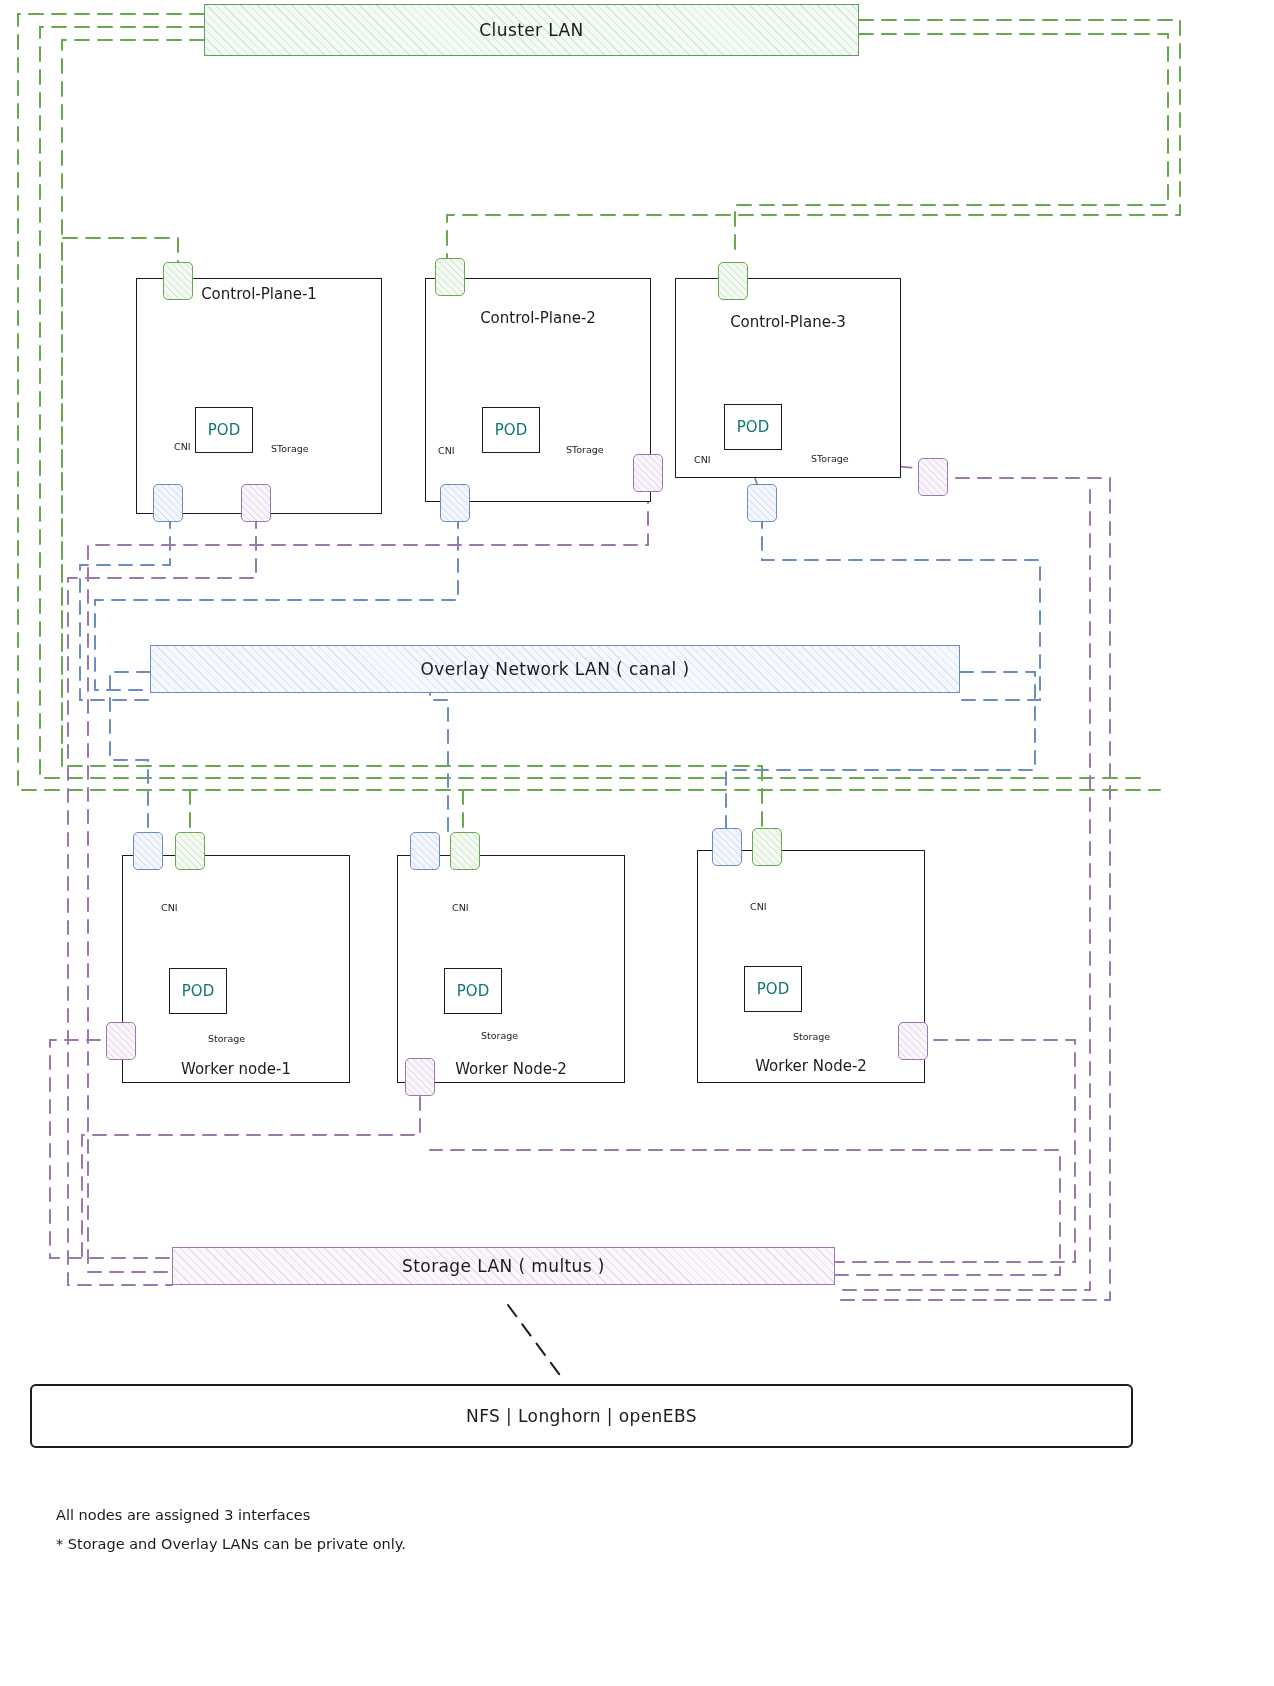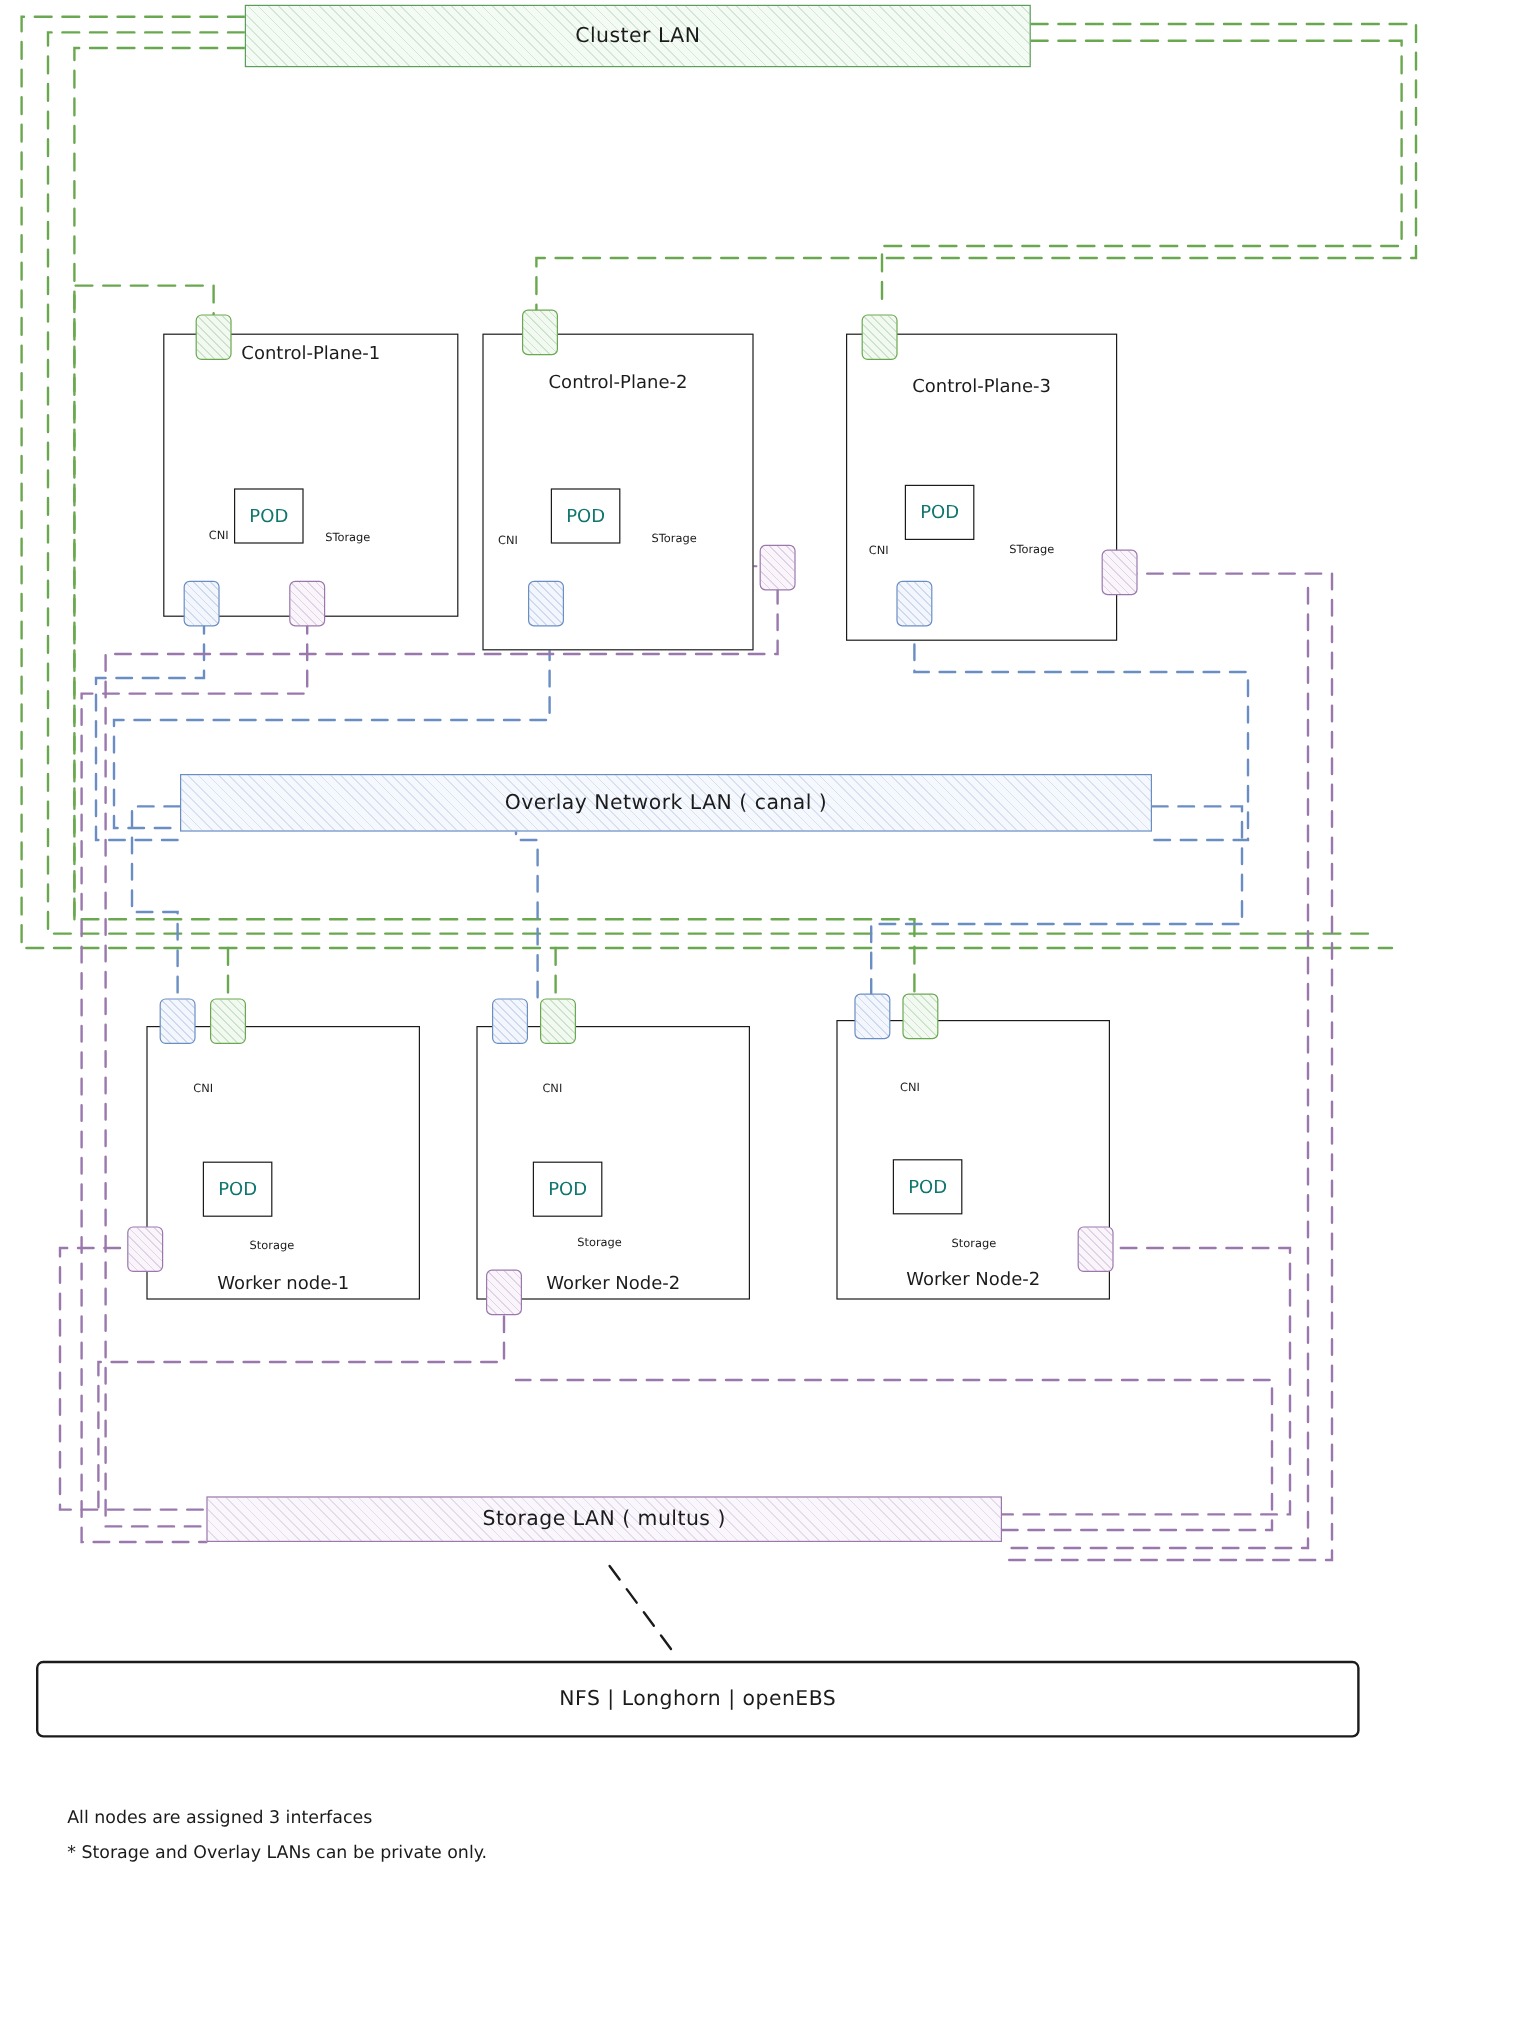--- a/index.html
+++ b/index.html
@@ -210,31 +210,31 @@
 <div class="node" style="left:136px; top:278px; width:246px; height:236px;">
   <div class="node-title" style="top:6px;">Control-Plane-1</div>
   <div class="pod" style="left:58px; top:128px; width:58px; height:46px;">POD</div>
   <span class="iflabel" style="left:37px; top:162px;">CNI</span>
   <span class="iflabel" style="left:134px; top:164px;">STorage</span>
 </div>
 <div class="chip green" style="left:163px; top:262px;"></div>
 <div class="chip blue" style="left:153px; top:484px;"></div>
 <div class="chip purple" style="left:241px; top:484px;"></div>
 
-<div class="node" style="left:402px; top:278px; width:226px; height:264px;">
+<div class="node" style="left:425px; top:278px; width:226px; height:224px;">
   <div class="node-title" style="top:30px;">Control-Plane-2</div>
   <div class="pod" style="left:56px; top:128px; width:58px; height:46px;">POD</div>
   <span class="iflabel" style="left:12px; top:166px;">CNI</span>
   <span class="iflabel" style="left:140px; top:165px;">STorage</span>
 </div>
 <div class="chip green" style="left:435px; top:258px;"></div>
 <div class="chip blue" style="left:440px; top:484px;"></div>
 <div class="chip purple" style="left:633px; top:454px;"></div>
 
-<div class="node" style="left:705px; top:278px; width:226px; height:256px;">
+<div class="node" style="left:675px; top:278px; width:226px; height:200px;">
   <div class="node-title" style="top:34px;">Control-Plane-3</div>
   <div class="pod" style="left:48px; top:125px; width:58px; height:46px;">POD</div>
   <span class="iflabel" style="left:18px; top:175px;">CNI</span>
   <span class="iflabel" style="left:135px; top:174px;">STorage</span>
 </div>
 <div class="chip green" style="left:718px; top:262px;"></div>
 <div class="chip blue" style="left:747px; top:484px;"></div>
 <div class="chip purple" style="left:918px; top:458px;"></div>
 
 <div class="lanbar" id="overlay-lan">

